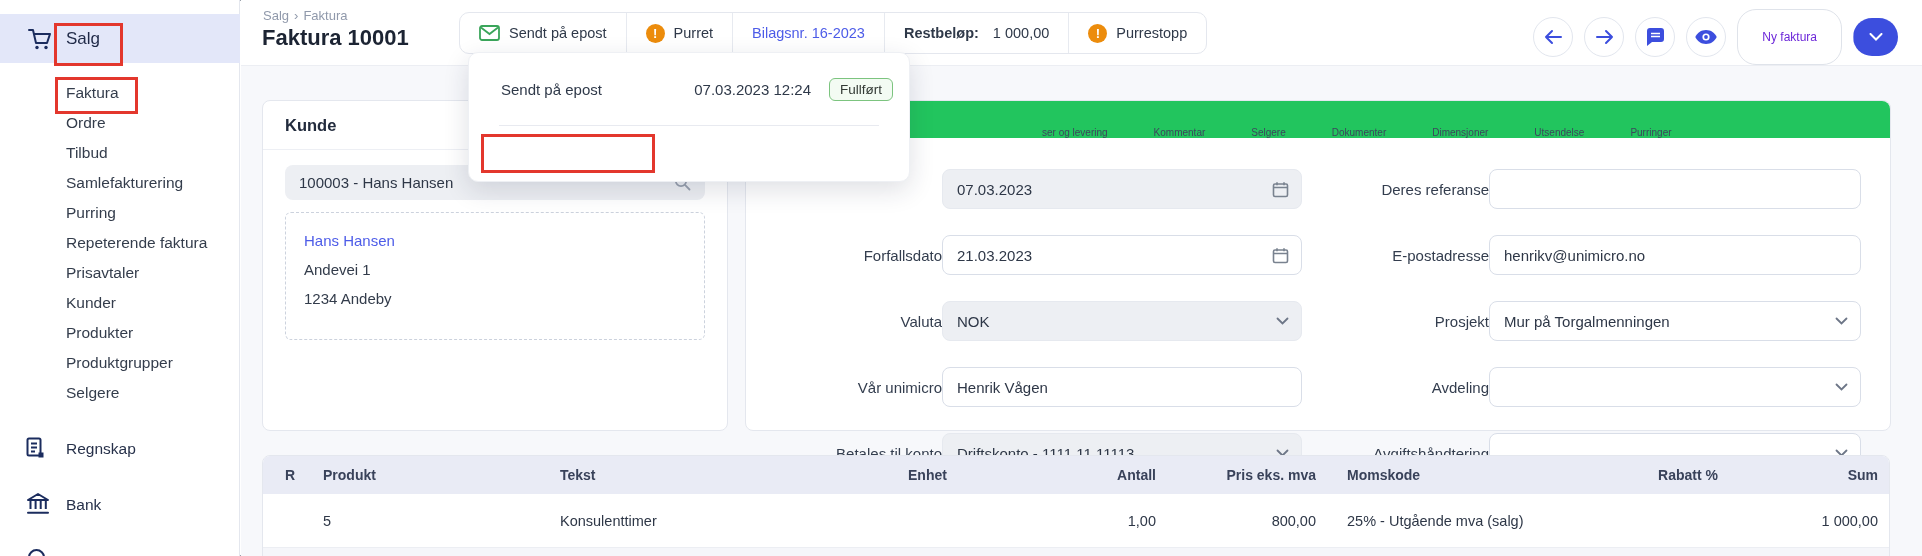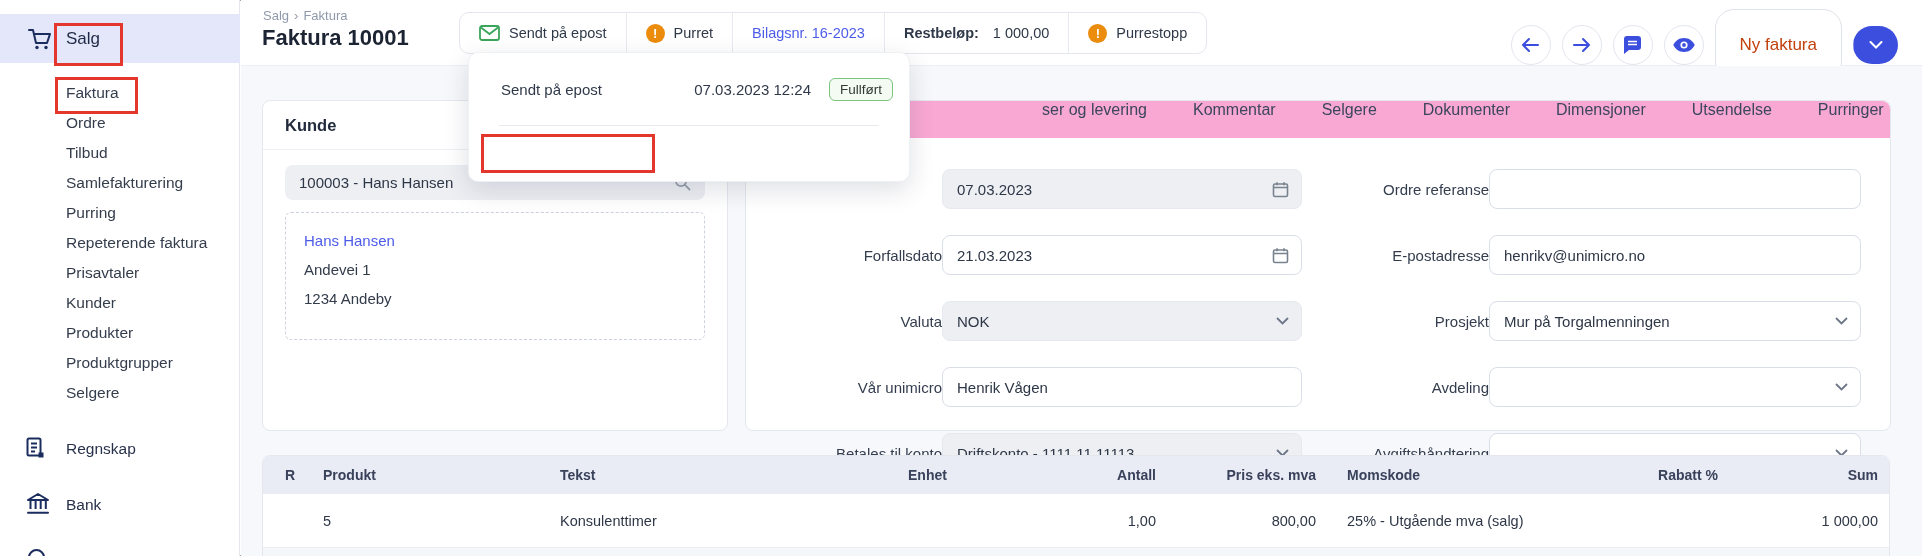--- a/index.html
+++ b/index.html
@@ -25,39 +25,39 @@
   .breadcrumb .sep{margin:0 5px;}
   .page-title{position:absolute;left:21px;top:25px;font-size:22px;font-weight:600;color:#1c2433;}
   .status-pill{position:absolute;left:218px;top:12px;height:42px;display:flex;align-items:stretch;background:#fff;border:1px solid #e4e7ee;border-radius:10px;box-sizing:border-box;}
   .status-item{display:flex;align-items:center;gap:9px;padding:0 19px;font-size:14.5px;color:#2f3949;white-space:nowrap;}
   .status-item+.status-item{border-left:1px solid #e7eaf0;}
   .warn-dot{width:19px;height:19px;border-radius:50%;background:#ec8c0c;color:#fff;font-weight:700;font-size:13px;display:flex;align-items:center;justify-content:center;flex:none;}
   .link-blue{color:#4d5ce8;}
   .rest-label{font-weight:700;margin-right:5px;}
   .actions{position:absolute;right:24px;top:9px;display:flex;gap:11px;align-items:center;}
   .icon-btn{width:38px;height:38px;border-radius:50%;border:1px solid #e2e6ee;background:#fff;display:flex;align-items:center;justify-content:center;cursor:pointer;flex:none;}
-  .btn-outline{height:38px;border-radius:19px;border:1px solid #dfe3ea;background:#fff;padding:16px 24px;font-size:17px;color:#c2410c;display:flex;align-items:center;cursor:pointer;white-space:nowrap;}
+  .btn-outline{height:38px;border-radius:19px;border:1px solid #dfe3ea;background:#fff;padding:8px 24px;font-size:12px;color:#6d28d9;display:flex;align-items:center;cursor:pointer;white-space:nowrap;}
   .btn-primary{height:38px;border-radius:19px;background:#3c4ede;color:#fff;font-size:15px;font-weight:600;display:flex;align-items:stretch;overflow:hidden;cursor:pointer;white-space:nowrap;}
   .btn-primary .caret{width:44px;border-left:1px solid rgba(255,255,255,.35);display:flex;align-items:center;justify-content:center;}
 
   
   .main{position:absolute;left:241px;top:66px;width:1681px;height:490px;background:#f7f8fb;}
   .card{background:#fff;border:1px solid #e4e7ee;border-radius:8px;box-sizing:border-box;position:absolute;}
 
   
   .kunde-card{left:21px;top:34px;width:466px;height:331px;}
   .kunde-header{height:48px;border-bottom:1px solid #edeff4;display:flex;align-items:center;padding:0 22px;font-size:16.5px;font-weight:600;color:#222b3d;}
   .kunde-search{position:absolute;left:22px;top:64px;width:420px;height:35px;background:#edeff3;border-radius:8px;display:flex;align-items:center;padding:0 14px;box-sizing:border-box;font-size:15px;color:#2e3747;cursor:text;}
   .kunde-search .spacer{flex:1;}
   .kunde-addr{position:absolute;left:22px;top:111px;width:420px;height:128px;border:1px dashed #ccd2dd;border-radius:6px;padding:13px 18px;box-sizing:border-box;font-size:15px;color:#333c4b;line-height:29px;}
   .kunde-addr .name{color:#4d5ce8;cursor:pointer;}
 
   
   .detail-card{left:504px;top:34px;width:1146px;height:331px;}
-  .tabs{height:37px;background:#f9a8d4;border-radius:8px 8px 0 0;display:flex;align-items:flex-start;gap:46px;padding-left:296px;font-size:16px;color:#3c465c;white-space:nowrap;overflow:hidden;}
+  .tabs{height:37px;background:#22c55e;border-radius:8px 8px 0 0;display:flex;align-items:flex-end;gap:46px;padding-left:296px;font-size:10px;color:#3c465c;white-space:nowrap;overflow:hidden;}
   .tab{cursor:pointer;}
   .fcol{position:absolute;top:60px;}
   .fcol-left{left:30px;width:526px;}
   .fcol-right{left:585px;width:530px;}
   .frow{display:flex;align-items:center;height:56px;margin-bottom:10px;text-align:right;}
   .flabel{font-size:15px;color:#333d4e;flex:none;}
   .fcol-left .flabel{width:166px;}
   .fcol-right .flabel{width:158px;}
   .field{flex:1;height:40px;border-radius:8px;display:flex;align-items:center;padding:0 14px 0 14px;box-sizing:border-box;font-size:15px;color:#2e3747;background:#fff;border:1px solid #d9dee8;position:relative;cursor:text;}
   .field.gray{background:#edeff3;border-color:#e6e9ef;}
@@ -304,21 +304,21 @@
               <svg width="13" height="8" viewBox="0 0 13 8" fill="none" stroke="#6d7687" stroke-width="1.8" stroke-linecap="round">
                   <path d="M1.5 1.5l5 5 5-5"></path>
                 </svg>
             </span>
           </div>
         </div>
       </div>
 
       <div class="fcol fcol-right">
         <div class="frow">
-          <span class="flabel">Ordre referanse</span>
+          <span class="flabel">Deres referanse</span>
           <div class="field">
             <span></span>
           </div>
         </div>
         <div class="frow">
           <span class="flabel">E-postadresse</span>
           <div class="field">
             <span>henrikv@unimicro.no</span>
           </div>
         </div>

